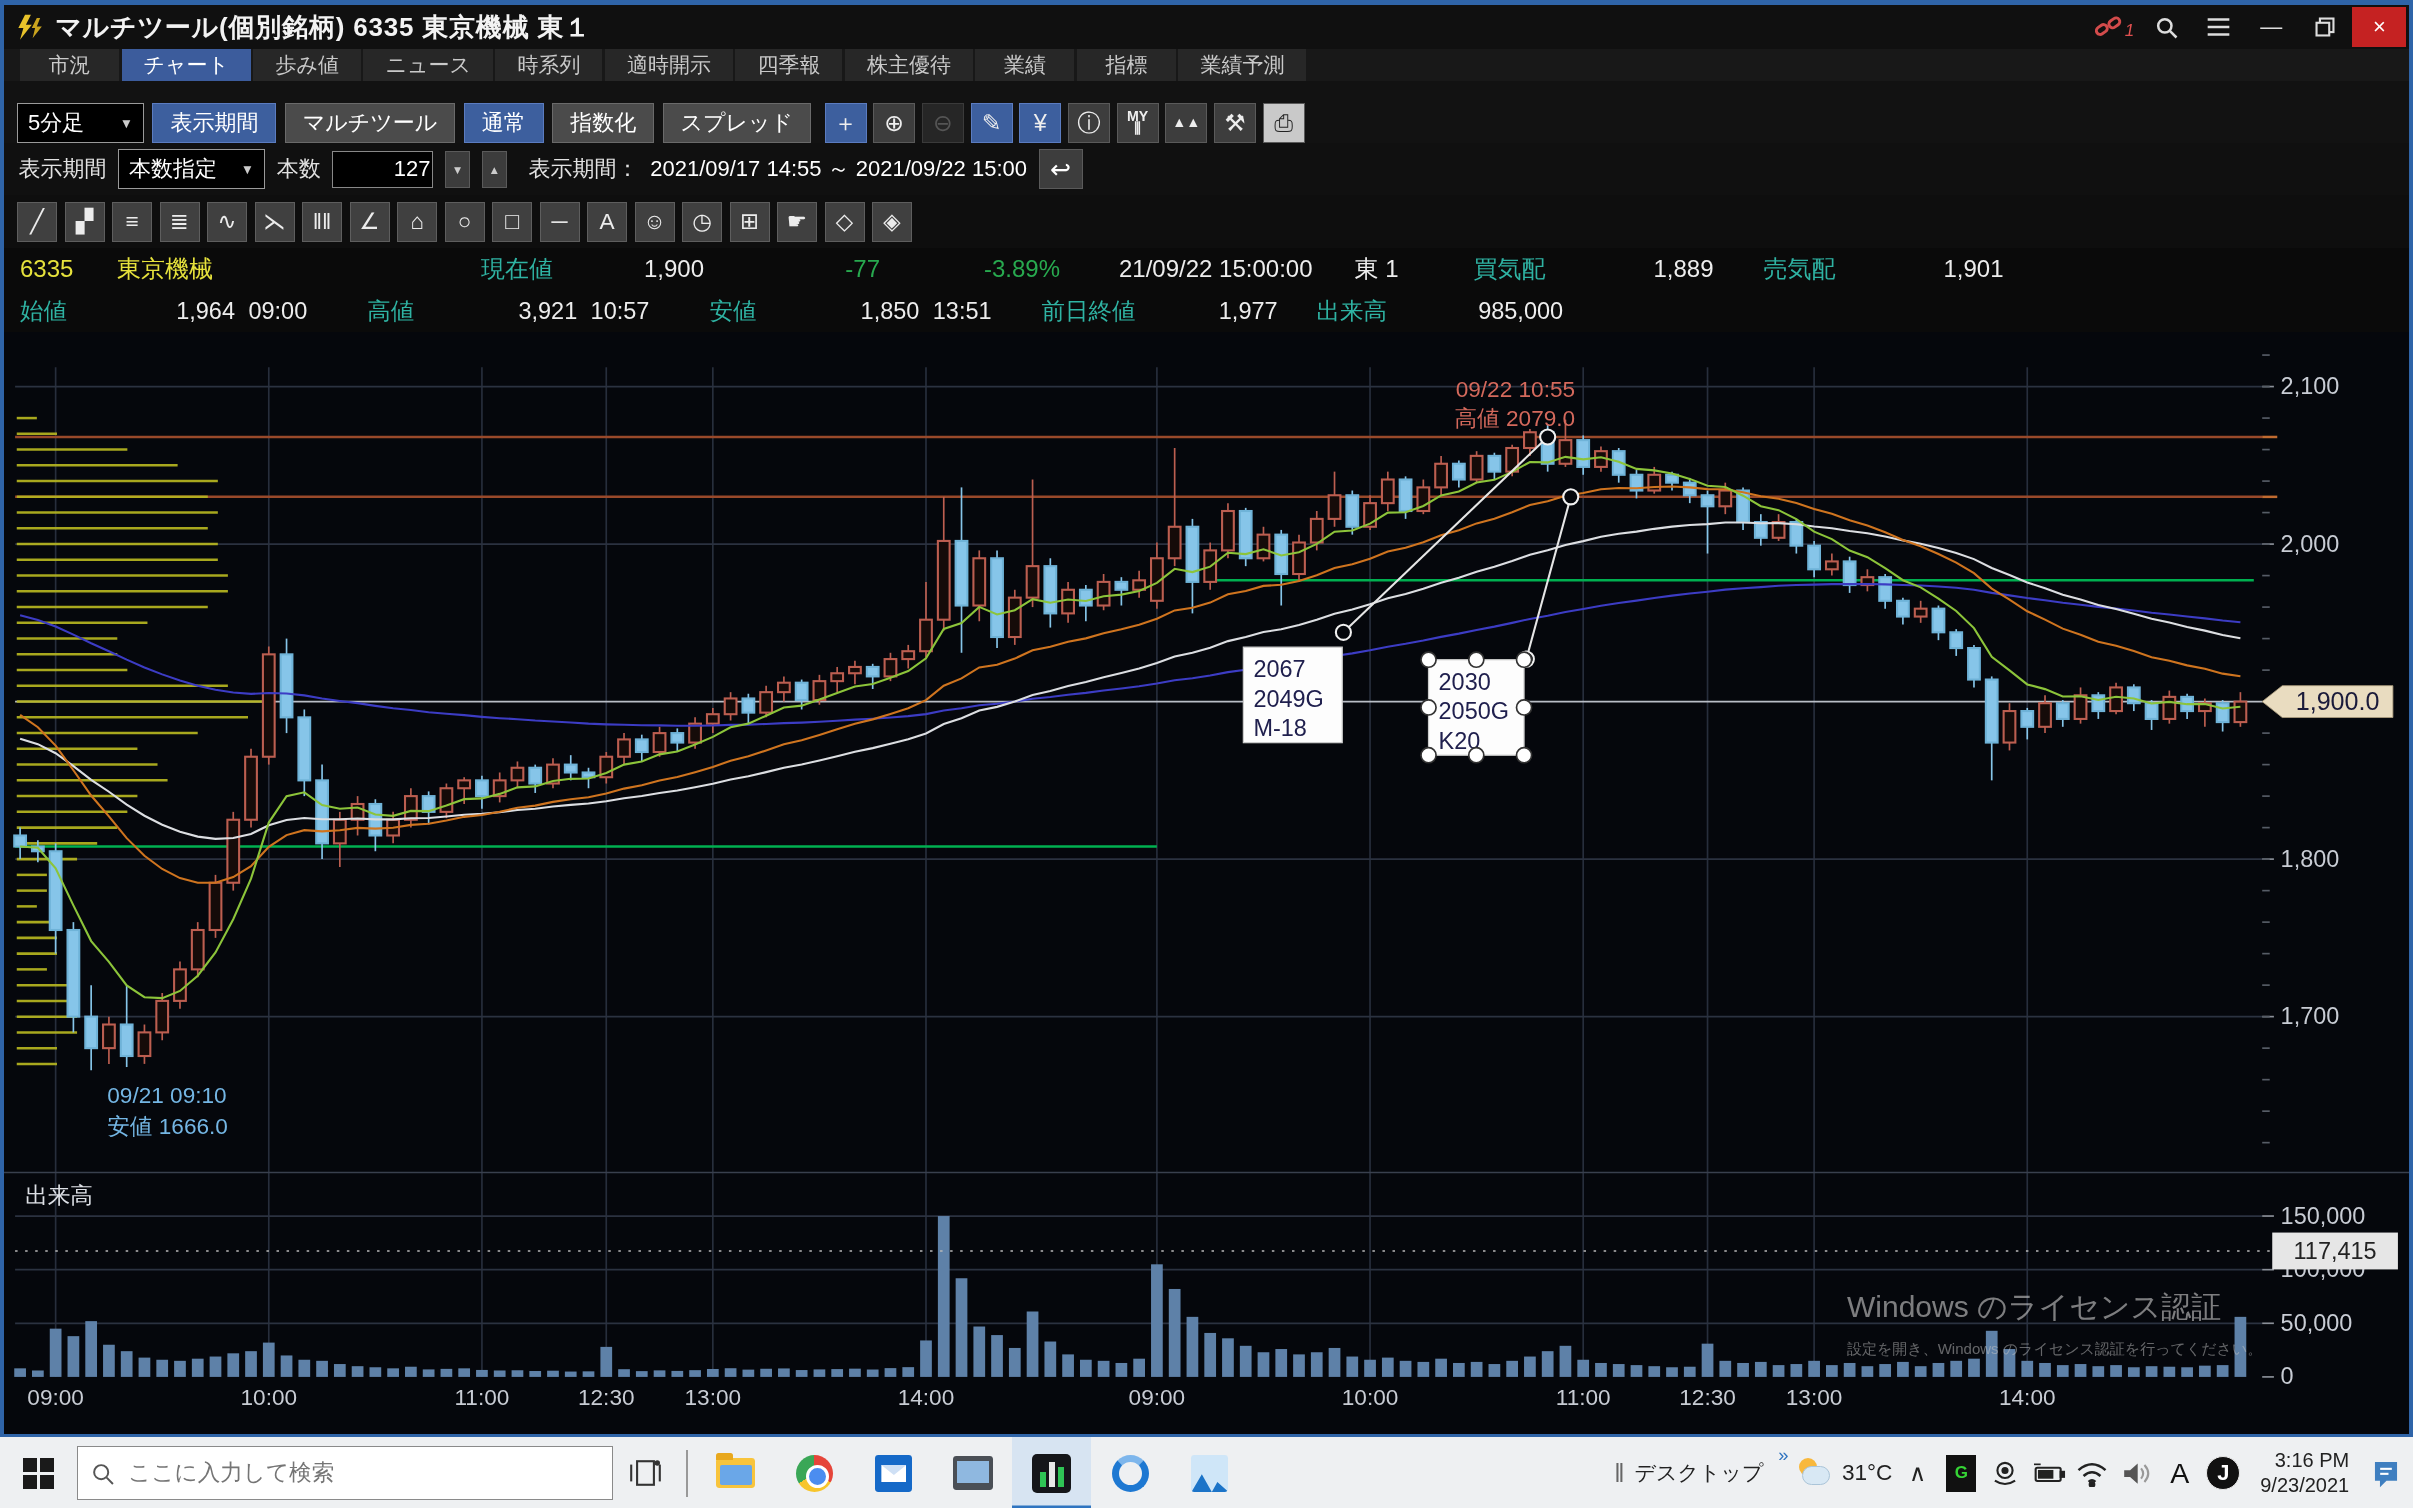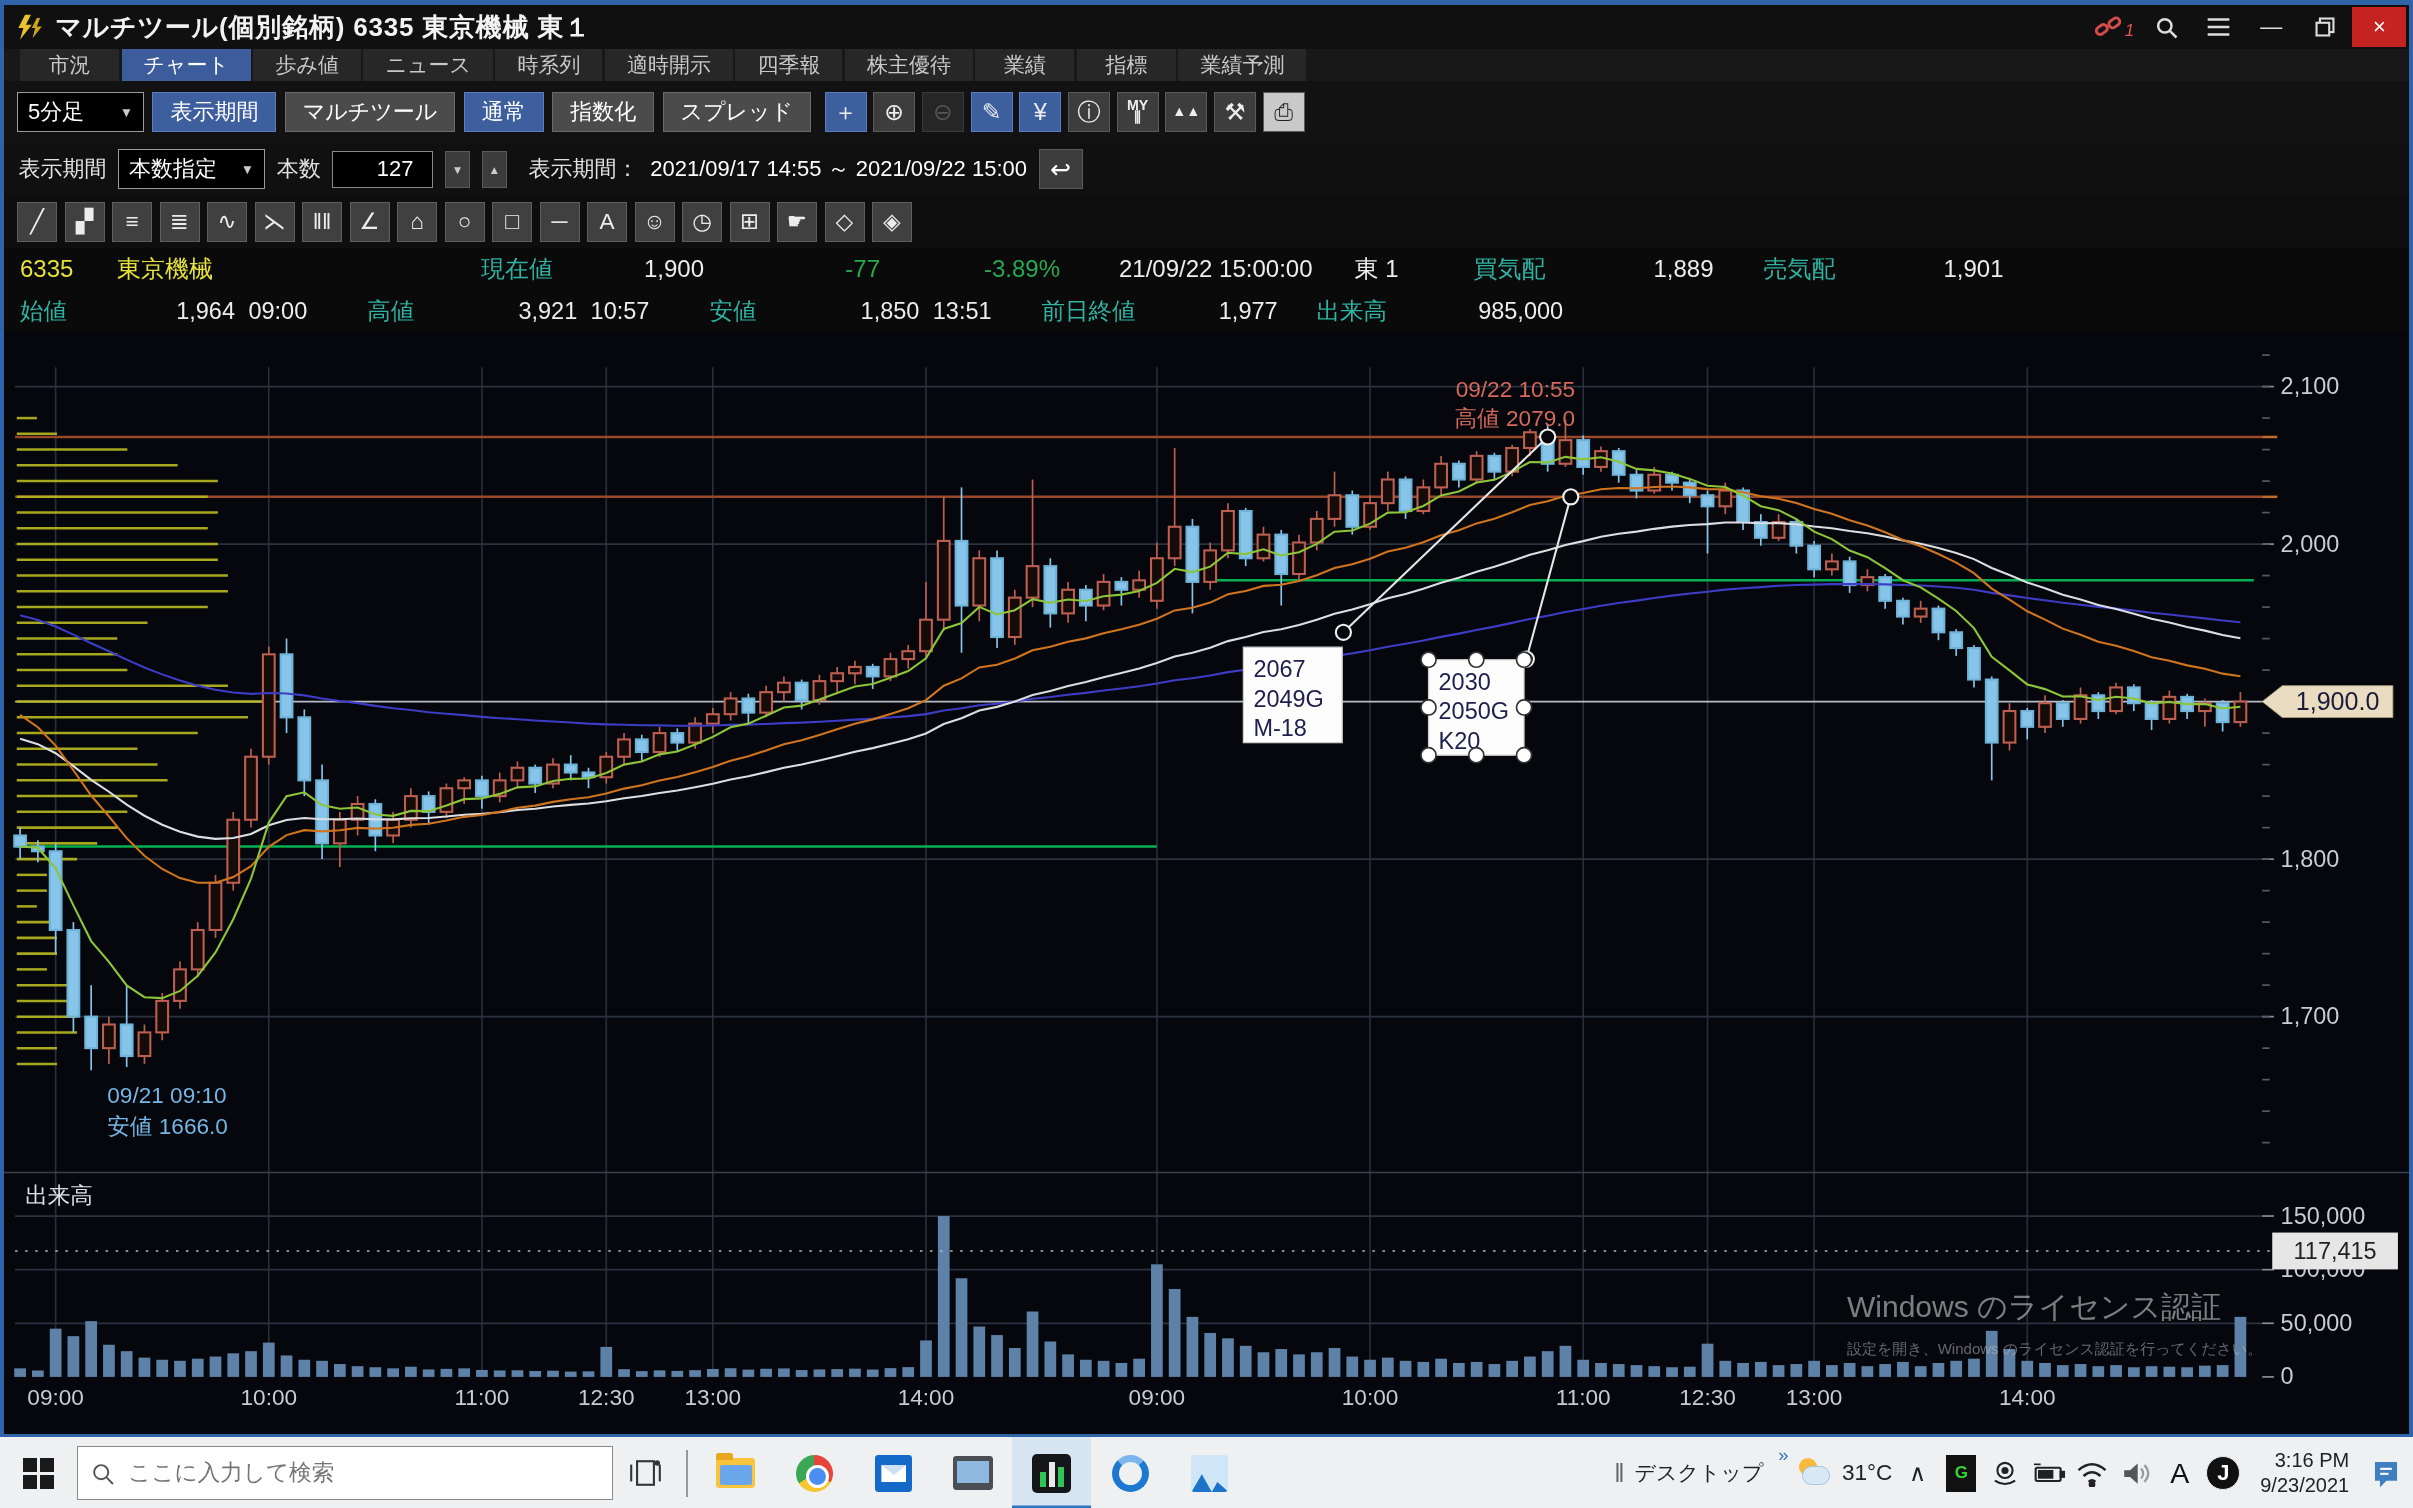--- a/index.html
+++ b/index.html
@@ -16,33 +16,33 @@
 .titlebar-right{position:absolute;right:6.7px;top:0;height:44px;display:flex;align-items:center}
 .tb-ico{width:52px;height:37px;display:flex;align-items:center;justify-content:center;color:#ddd;cursor:pointer}
 .winbtn{width:54px;height:40px;display:flex;align-items:center;justify-content:center;color:#ddd;font-size:22px}
 .winbtn.close{background:#c52222;color:#fff}
 .badge-1{color:#e05050;font-size:17px;margin-left:1.7px;align-self:flex-end;margin-bottom:5px}
 
 .tabrow{height:32px;background:#181818;display:flex;padding-left:20px;gap:2.5px}
 .tab{min-width:99px;padding:0 22px;background:#272727;color:#c9c9c9;font-size:21px;display:flex;align-items:center;justify-content:center;cursor:pointer}
 .tab.active{background:#3c5c9c;color:#fff}
 
-.toolbar{height:62px;background:#121212;display:flex;align-items:center;padding:0 17px;gap:8.4px}
+.toolbar{height:62px;background:#121212;display:flex;align-items:flex-end;padding:0 17px;gap:8.4px}
 .dropdown{height:40px;background:#000;border:1.7px solid #9a9a9a;color:#fff;font-size:22px;display:flex;align-items:center;padding:0 10px;min-width:127px;justify-content:space-between;cursor:pointer}
 .dd-arrow{font-size:13.4px;color:#ccc;margin-left:11.7px}
 .tbtn{height:40px;padding:0 17px;font-size:22px;color:#fff;background:#4b4b4b;border:0.8px solid #6a6a6a;display:flex;align-items:center;cursor:pointer}
 .tbtn.blue{background:#3d5f9e;border-color:#5b7cc0}
 .ibtn{width:42px;height:40px;font-size:23.5px;color:#eee;background:#3d3d3d;border:0.8px solid #5a5a5a;display:flex;align-items:center;justify-content:center;cursor:pointer}
 .ibtn.blue{background:#3d5f9e;border-color:#5b7cc0}
 .ibtn.disabled{background:#262626;color:#555;border-color:#3a3a3a}
 .ibtn.light{background:#c9c9c9;color:#222}
 .ibtn .my{font-size:14.2px;font-weight:bold;line-height:11.7px;text-align:center}
 
 .periodrow{height:52px;background:#101010;display:flex;align-items:center;padding:0 18.4px;gap:11.7px;color:#e2e2e2;font-size:22px}
-.numbox{height:37px;width:101px;background:#000;border:1.7px solid #888;color:#fff;font-size:22px;display:flex;align-items:center;justify-content:flex-end;padding:0 19px}
+.numbox{height:37px;width:101px;background:#000;border:1.7px solid #888;color:#fff;font-size:22px;display:flex;align-items:center;justify-content:flex-end;padding:0 2px}
 .spin{width:25px;height:37px;background:#3c3c3c;border:0.8px solid #5a5a5a;color:#ccc;font-size:11.7px;display:flex;align-items:center;justify-content:center;cursor:pointer}
 .undo-btn{width:44px;height:40px;background:#3d3d3d;border:0.8px solid#5a5a5a;color:#fff;font-size:25px;display:flex;align-items:center;justify-content:center;cursor:pointer}
 
 .drawbar{height:53px;background:#0e0e0e;display:flex;align-items:center;padding:0 17px;gap:7.5px}
 .dtool{width:40px;height:40px;background:#404040;border:0.8px solid #5e5e5e;color:#ececec;font-size:22.6px;display:flex;align-items:center;justify-content:center;cursor:pointer}
 
 .qrow{height:42px;background:#0a0a0a;display:flex;align-items:center;padding:0 20px;font-size:24px;white-space:nowrap}
 .teal{color:#2fb3a3}.yel{color:#e6e23c}.grn{color:#28a94f}.wht{color:#ededed}
 .rv{display:inline-block;text-align:right}
 

